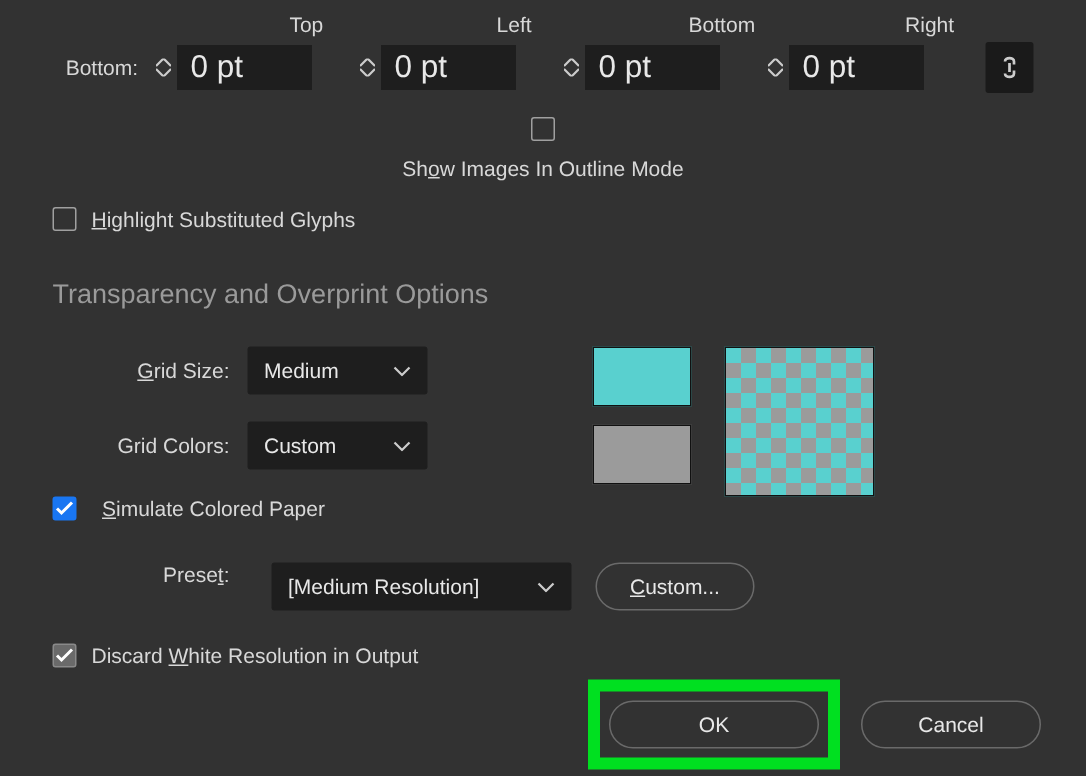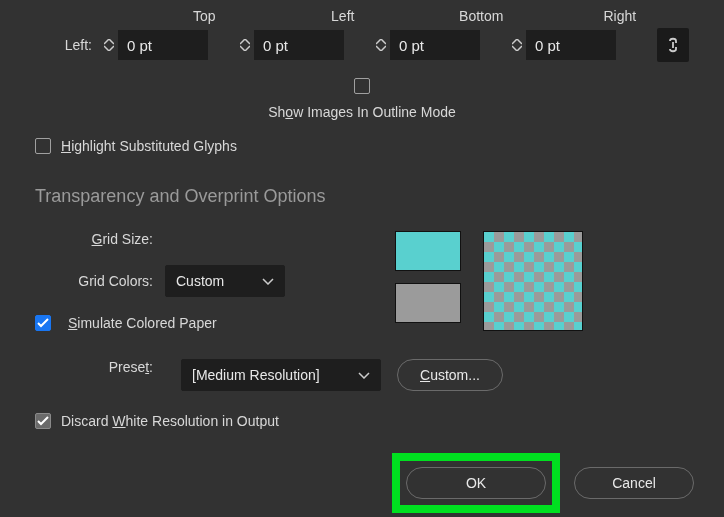--- a/index.html
+++ b/index.html
@@ -19,21 +19,21 @@
 .bleed-inputs { display: flex; align-items: center; }
 .bleed-label { width: 65px; text-align: right; padding-right: 8px; }
 .num-input-wrap { display: flex; align-items: center; margin-right: 28px; }
 .stepper {
   width: 18px; height: 28px; display: flex; flex-direction: column;
   align-items: center; justify-content: center; cursor: pointer;
 }
 .stepper svg { width: 10px; height: 6px; }
 .num-input {
   background: #1e1e1e; border: 1px solid #1e1e1e; color: #e8e8e8;
-  width: 90px; height: 30px; padding: 0 8px; font-size: 15px;
+  width: 90px; height: 30px; padding: 0 8px; font-size: 21px;
   outline: none;
 }
 .link-btn {
   width: 32px; height: 34px; background: #1a1a1a; border: none;
   display: flex; align-items: center; justify-content: center;
   margin-left: auto; cursor: pointer; border-radius: 2px;
 }
 .link-btn svg { width: 16px; height: 20px; }
 .checkbox-row { display: flex; align-items: center; margin-top: 18px; gap: 10px; }
 .checkbox {
@@ -100,21 +100,21 @@
 <body>
 
 <div class="bleed-section">
   <div class="bleed-headers">
     <div class="bleed-header">Top</div>
     <div class="bleed-header">Left</div>
     <div class="bleed-header">Bottom</div>
     <div class="bleed-header">Right</div>
   </div>
   <div class="bleed-inputs">
-    <div class="bleed-label">Left:</div>
+    <div class="bleed-label">Bottom:</div>
     <div class="num-input-wrap">
       <div class="stepper">
         <svg viewBox="0 0 10 6">
             <path d="M0 5 L5 0 L10 5" fill="none" stroke="#ccc" stroke-width="1.5"></path>
           </svg>
         <svg viewBox="0 0 10 6">
             <path d="M0 1 L5 6 L10 1" fill="none" stroke="#ccc" stroke-width="1.5"></path>
           </svg>
       </div>
       <input class="num-input" value="0 pt" style="">
@@ -169,20 +169,26 @@
   <div class="checkbox"></div>
   <span class="checkbox-label"><span></span><span class="underline-char">H</span><span>ighlight Substituted Glyphs</span></span>
 </div>
 
 <div class="section-title">Transparency and Overprint Options</div>
 
 <div class="grid-area">
   <div class="grid-left">
     <div class="form-row">
       <div class="form-label"><span></span><span class="underline-char">G</span><span>rid Size:</span></div>
+      <div class="select">
+        <span>Medium</span>
+        <svg class="chevron" viewBox="0 0 12 7">
+            <path d="M1 1 L6 6 L11 1" fill="none" stroke="#ccc" stroke-width="1.5"></path>
+          </svg>
+      </div>
     </div>
     <div class="form-row">
       <div class="form-label">Grid Colors:</div>
       <div class="select">
         <span>Custom</span>
         <svg class="chevron" viewBox="0 0 12 7">
             <path d="M1 1 L6 6 L11 1" fill="none" stroke="#ccc" stroke-width="1.5"></path>
           </svg>
       </div>
     </div>

